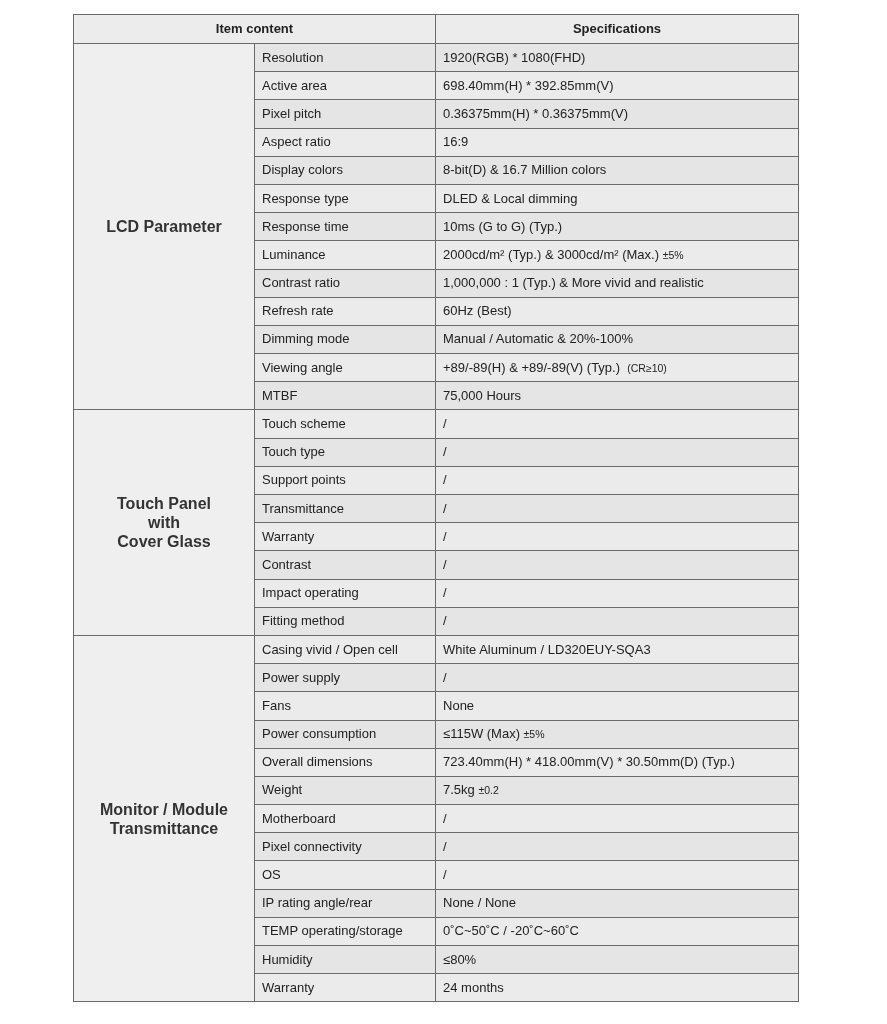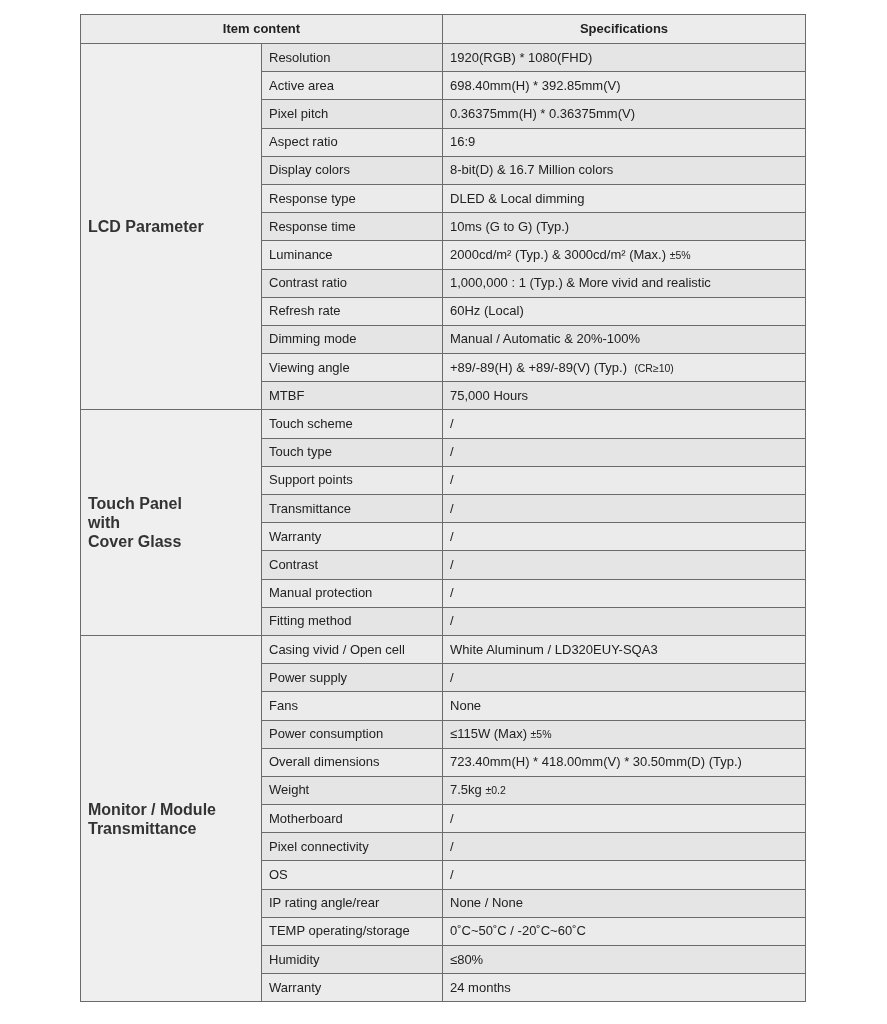--- a/index.html
+++ b/index.html
@@ -9,21 +9,21 @@
     }
     body {
       width: 887px;
       height: 1024px;
       position: relative;
       font-family: "Liberation Sans", sans-serif;
       color: #222222;
     }
     .spec-table {
       position: absolute;
-      left: 80px;
+      left: 73px;
       top: 14px;
       width: 725px;
       border-collapse: collapse;
       table-layout: fixed;
       font-size: 13px;
     }
     .spec-table col.c1 { width: 181px; }
     .spec-table col.c2 { width: 181px; }
     .spec-table col.c3 { width: 363px; }
     .spec-table th, .spec-table td {
@@ -37,21 +37,21 @@
     }
     .spec-table th {
       background: #ececec;
       font-weight: bold;
       text-align: center;
       height: 28px;
       font-size: 13px;
     }
     .spec-table td.group {
       background: #efefef;
-      text-align: left;
+      text-align: center;
       font-weight: bold;
       font-size: 16px;
       line-height: 19px;
       color: #333333;
       white-space: normal;
     }
     .spec-table tr.shaded td.item,
     .spec-table tr.shaded td.value {
       background: #ebebeb;
     }
@@ -110,21 +110,21 @@
     <tr class="shaded">
       <td class="item">Luminance</td>
       <td class="value"><span>2000cd/m² (Typ.) &amp; 3000cd/m² (Max.)</span> <span class="small">±5%</span></td>
     </tr>
     <tr class="plain">
       <td class="item">Contrast ratio</td>
       <td class="value">1,000,000 : 1 (Typ.) &amp; More vivid and realistic</td>
     </tr>
     <tr class="shaded">
       <td class="item">Refresh rate</td>
-      <td class="value">60Hz (Local)</td>
+      <td class="value">60Hz (Best)</td>
     </tr>
     <tr class="plain">
       <td class="item">Dimming mode</td>
       <td class="value">Manual / Automatic &amp; 20%-100%</td>
     </tr>
     <tr class="shaded">
       <td class="item">Viewing angle</td>
       <td class="value"><span>+89/-89(H) &amp; +89/-89(V) (Typ.)</span>&nbsp;&nbsp;<span class="small">(CR≥10)</span></td>
     </tr>
     <tr class="plain">
@@ -155,21 +155,21 @@
     </tr>
     <tr class="shaded">
       <td class="item">Warranty</td>
       <td class="value">/</td>
     </tr>
     <tr class="plain">
       <td class="item">Contrast</td>
       <td class="value">/</td>
     </tr>
     <tr class="shaded">
-      <td class="item">Manual protection</td>
+      <td class="item">Impact operating</td>
       <td class="value">/</td>
     </tr>
     <tr class="plain">
       <td class="item">Fitting method</td>
       <td class="value">/</td>
     </tr>
 
     <tr class="shaded">
       <td rowspan="13" class="group">
         <span>Monitor / Module</span><br>

